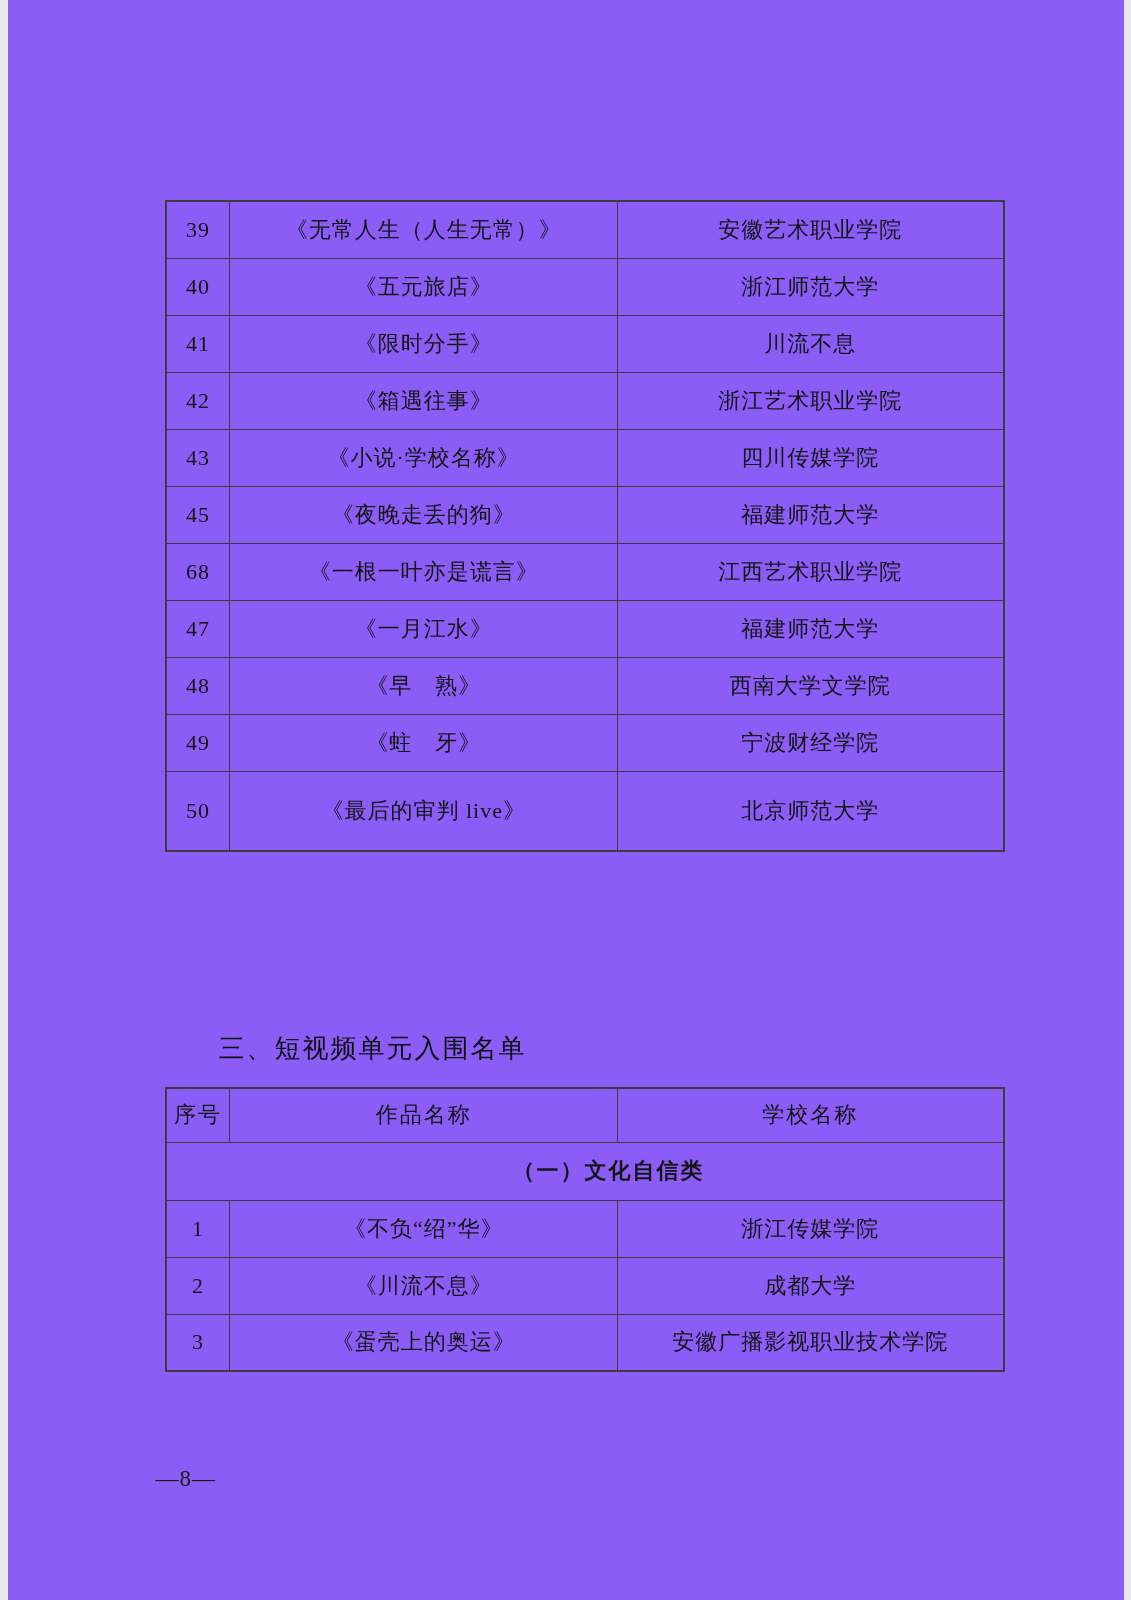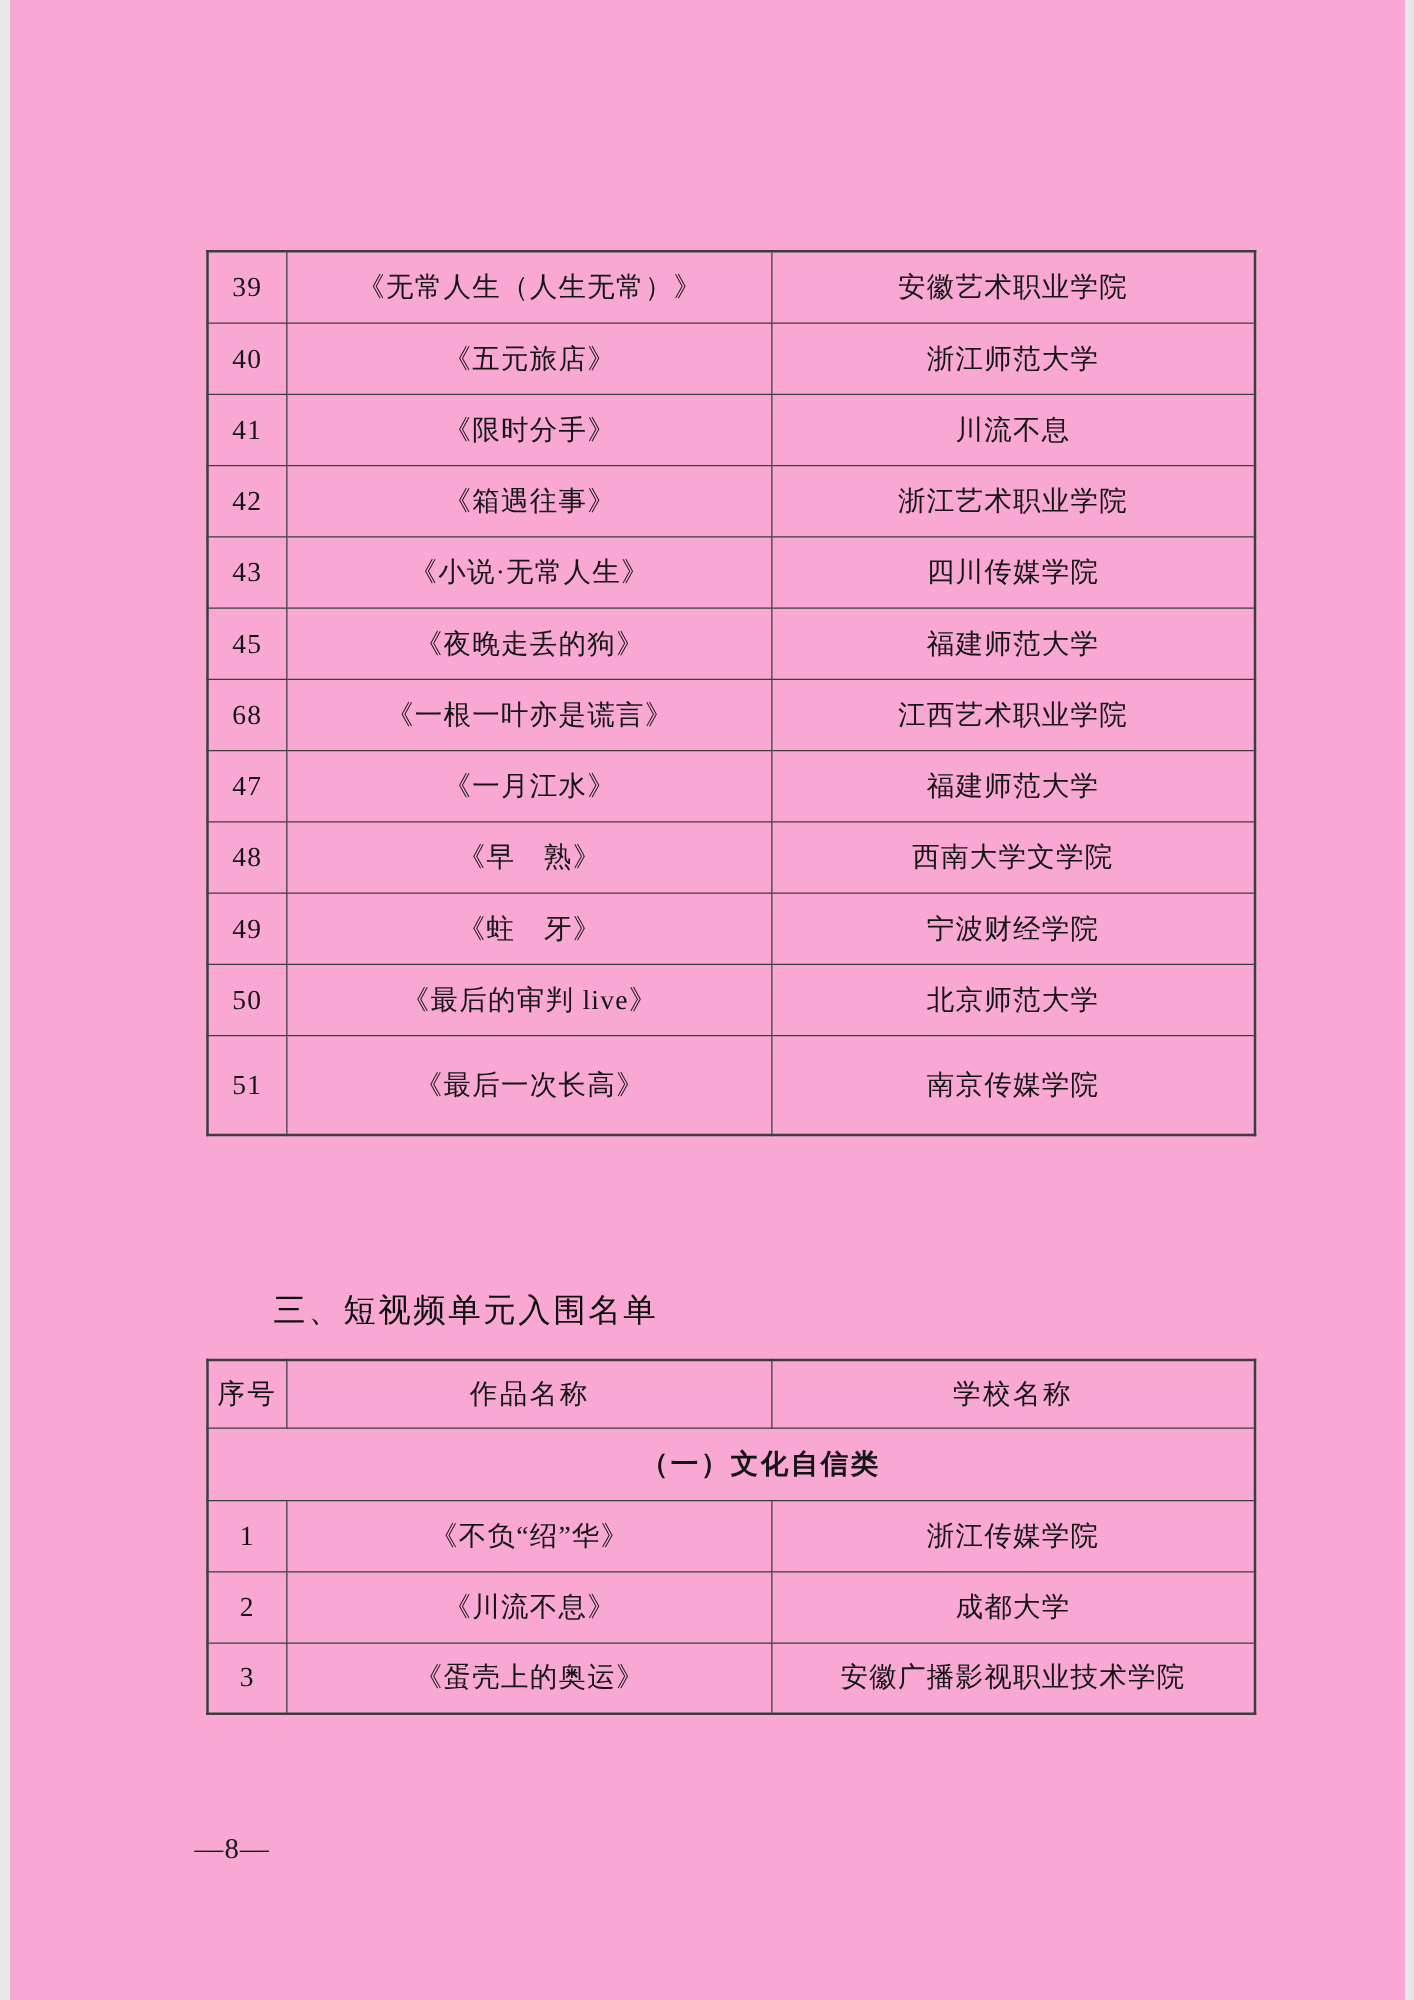--- a/index.html
+++ b/index.html
@@ -5,21 +5,21 @@
   html, body { margin: 0; padding: 0; }
   body {
     background: #e8e8e8;
     font-family: "Liberation Serif", "DejaVu Serif", serif;
   }
   .page {
     position: relative;
     width: 1116px;
     height: 1600px;
     margin: 0 auto;
-    background: #f9a8d4;
+    background: #8b5cf6;
     color: #111111;
     overflow: hidden;
   }
 
   
   table.doc-table {
     position: absolute;
     left: 157px;
     width: 840px;
     border-collapse: collapse;
@@ -102,21 +102,21 @@
           <td>《限时分手》</td>
           <td>川流不息</td>
         </tr>
         <tr>
           <td>42</td>
           <td>《箱遇往事》</td>
           <td>浙江艺术职业学院</td>
         </tr>
         <tr>
           <td>43</td>
-          <td>《小说·无常人生》</td>
+          <td>《小说·学校名称》</td>
           <td>四川传媒学院</td>
         </tr>
         <tr>
           <td>45</td>
           <td>《夜晚走丢的狗》</td>
           <td>福建师范大学</td>
         </tr>
         <tr>
           <td>68</td>
           <td>《一根一叶亦是谎言》</td>
@@ -134,25 +134,20 @@
         </tr>
         <tr>
           <td>49</td>
           <td>《蛀　牙》</td>
           <td>宁波财经学院</td>
         </tr>
         <tr>
           <td>50</td>
           <td>《最后的审判 live》</td>
           <td>北京师范大学</td>
-        </tr>
-        <tr>
-          <td>51</td>
-          <td>《最后一次长高》</td>
-          <td>南京传媒学院</td>
         </tr>
       </tbody>
   </table>
 
   <div class="section-heading">三、短视频单元入围名单</div>
 
   <table class="doc-table" id="table-sv">
     <colgroup>
       <col class="col-no">
         <col class="col-work">

